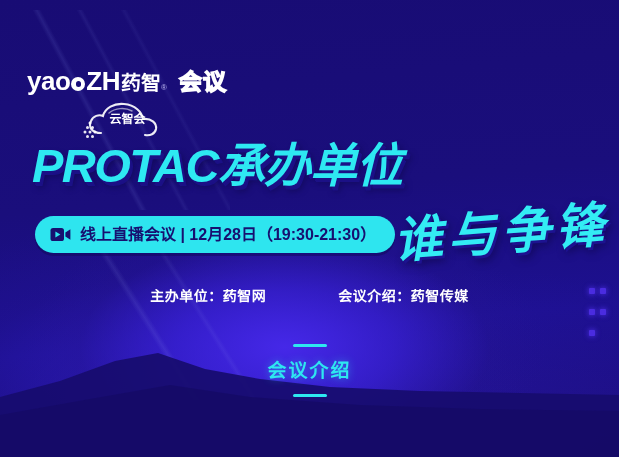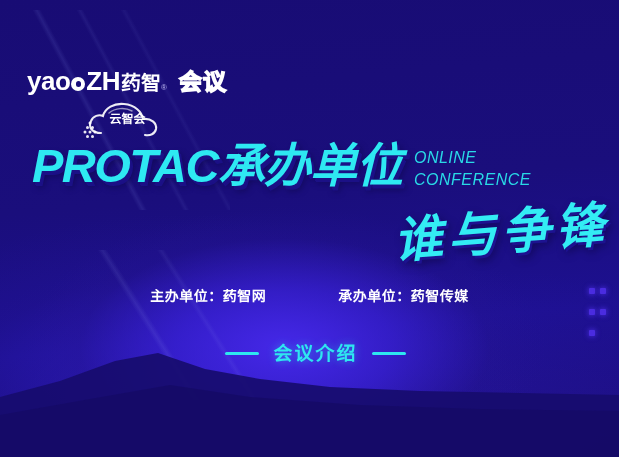--- a/index.html
+++ b/index.html
@@ -261,27 +261,27 @@
     gap: 72px;
     color: #ffffff;
     font-size: 14px;
     font-weight: 700;
     letter-spacing: 0.5px;
   }
 
   
   .section-head {
     position: absolute;
-    left: 12px;
+    left: 0;
     right: 0;
     top: 344px;
     display: flex;
     align-items: center;
-    justify-content: center;
     gap: 14px;
+    flex-direction: column;
   }
   .section-head .rule {
     width: 34px;
     height: 3px;
     background: #2ee7f0;
     border-radius: 2px;
   }
   .section-head .sec-text {
     font-size: 19px;
     font-weight: 700;
@@ -338,32 +338,36 @@
             <circle cx="13.5" cy="36.5" r="1.5"></circle>
         </g>
       </svg>
       <span class="cloud-text">云智会</span>
     </div>
 
   </div>
 
   <div class="title-wrap">
     <div class="main-title"><span class="latin">PROTAC</span><span class="han">承办单位</span></div>
-    <div class="online-conf">
-      <div>ONLINE</div>
-      <div>CONFERENCE</div>
-    </div>
-  </div>
-
+  </div>
+
+  <div class="live-pill">
+    <svg class="cam-icon" viewBox="0 0 21 15">
+      <rect x="0.5" y="1" width="13.5" height="13" rx="2.6" fill="#171070"></rect>
+      <path d="M15.4 5.6 L20.4 2.2 L20.4 12.8 L15.4 9.4 Z" fill="#171070"></path>
+      <path d="M5.4 4.4 L10.4 7.5 L5.4 10.6 Z" fill="#2ee5ef"></path>
+    </svg>
+    <span class="pill-text">线上直播会议 | 12月28日（19:30-21:30）</span>
+  </div>
 
   <div class="calligraphy">谁与争锋</div>
 
   <div class="organizers">
     <span>主办单位：药智网</span>
-    <span>承办单位：药智传媒</span>
+    <span>会议介绍：药智传媒</span>
   </div>
 
   <div class="section-head">
     <span class="rule"></span>
     <span class="sec-text">会议介绍</span>
     <span class="rule"></span>
   </div>
 
 </div>
 

